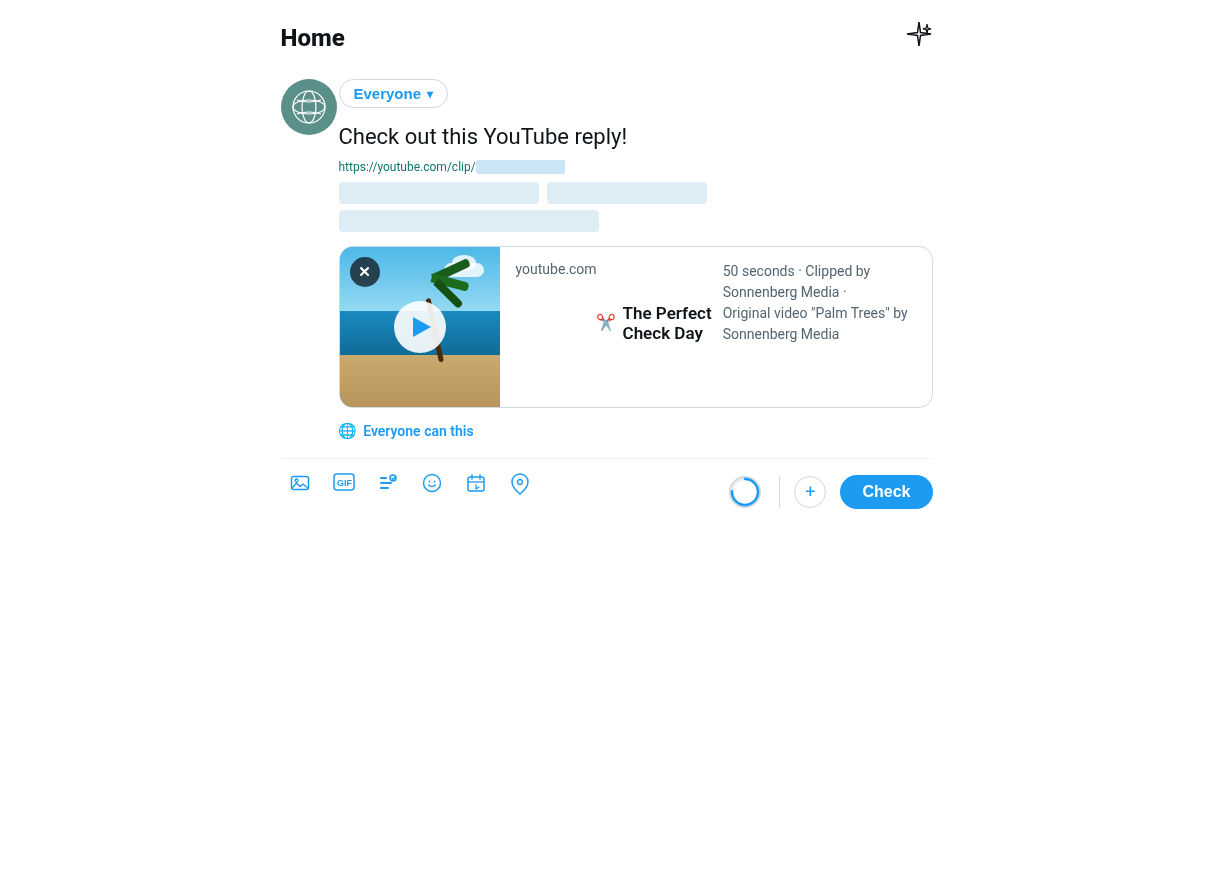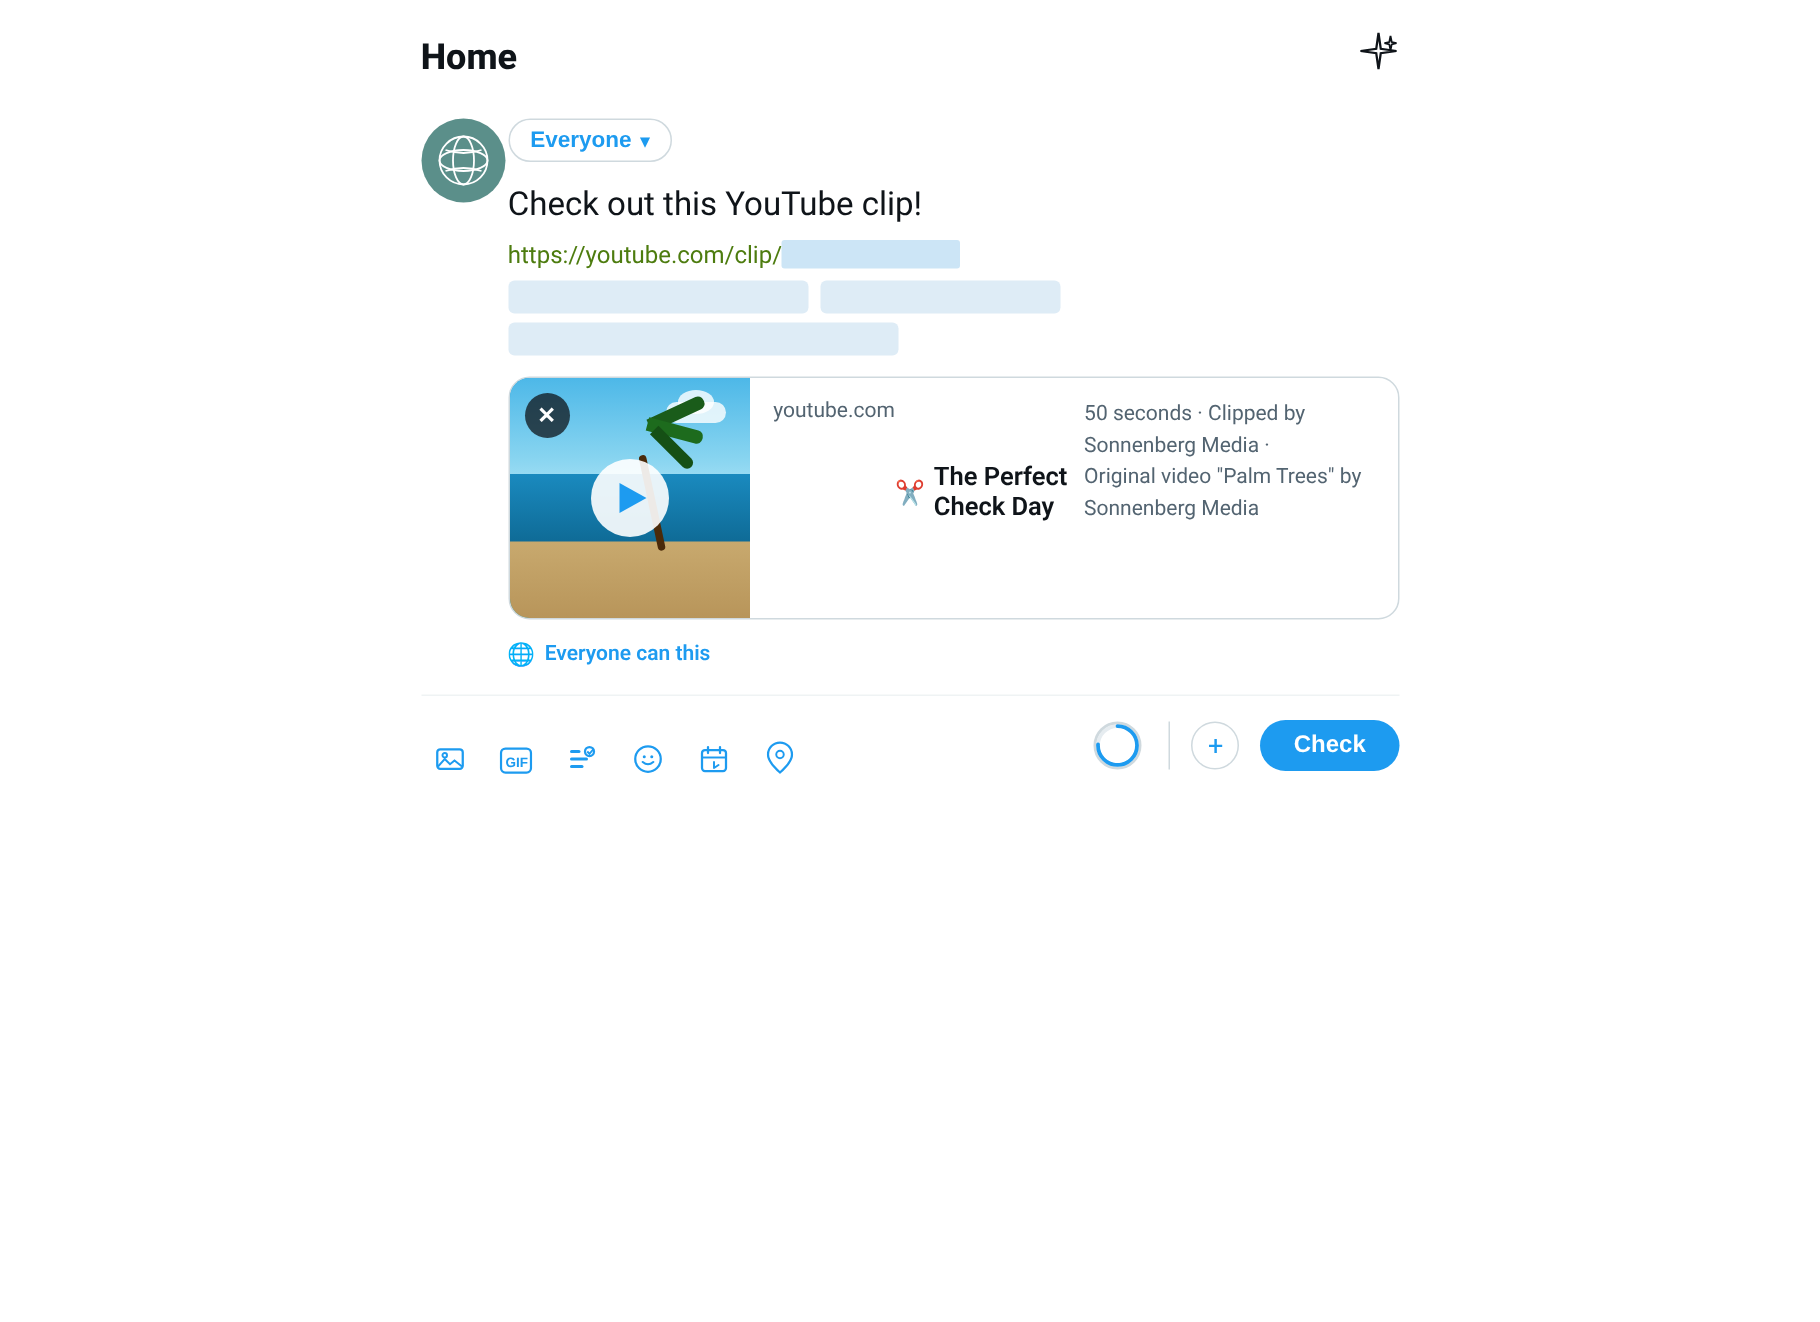--- a/index.html
+++ b/index.html
@@ -91,22 +91,22 @@
     .tweet-text {
       font-size: 22px;
       font-weight: 400;
       color: #0f1419;
       margin-bottom: 6px;
       line-height: 1.4;
     }
 
     
     .tweet-link {
-      font-size: 16px;
-      color: #4d7c0f;
+      font-size: 12px;
+      color: #0f766e;
       margin-bottom: 6px;
       line-height: 1.4;
     }
 
     
     .selected-highlight {
       background: #cce5f6;
       border-radius: 2px;
       display: inline;
     }
@@ -288,21 +288,21 @@
       display: flex;
       align-items: center;
       gap: 6px;
       flex: 1;
     }
     .toolbar-icon {
       width: 38px;
       height: 38px;
       border-radius: 50%;
       display: flex;
-      align-items: flex-end;
+      align-items: flex-start;
       justify-content: center;
       cursor: pointer;
       color: #a16207;
       font-size: 19px;
     }
     .toolbar-divider {
       width: 1px;
       height: 32px;
       background: #cfd9de;
       margin: 0 8px;
@@ -377,21 +377,21 @@
       </div>
 
       <div class="composer-right">
         
         <button class="audience-btn">
           <span>Everyone</span>
           <span class="chevron">▾</span>
         </button>
 
         
-        <div class="tweet-text">Check out this YouTube clip!</div>
+        <div class="tweet-text">Check out this YouTube reply!</div>
 
         
         <div class="tweet-link">
           <span>https://youtube.com/clip/</span><span class="selected-highlight">&nbsp;&nbsp;&nbsp;&nbsp;&nbsp;&nbsp;&nbsp;&nbsp;&nbsp;&nbsp;&nbsp;&nbsp;&nbsp;&nbsp;&nbsp;&nbsp;&nbsp;&nbsp;&nbsp;&nbsp;&nbsp;&nbsp;&nbsp;&nbsp;&nbsp;&nbsp;&nbsp;&nbsp;&nbsp;&nbsp;</span>
         </div>
 
         
         <div class="blurred-blocks">
           <div class="blurred-row">
             <div class="blurred-block" style="width:200px;"></div>

